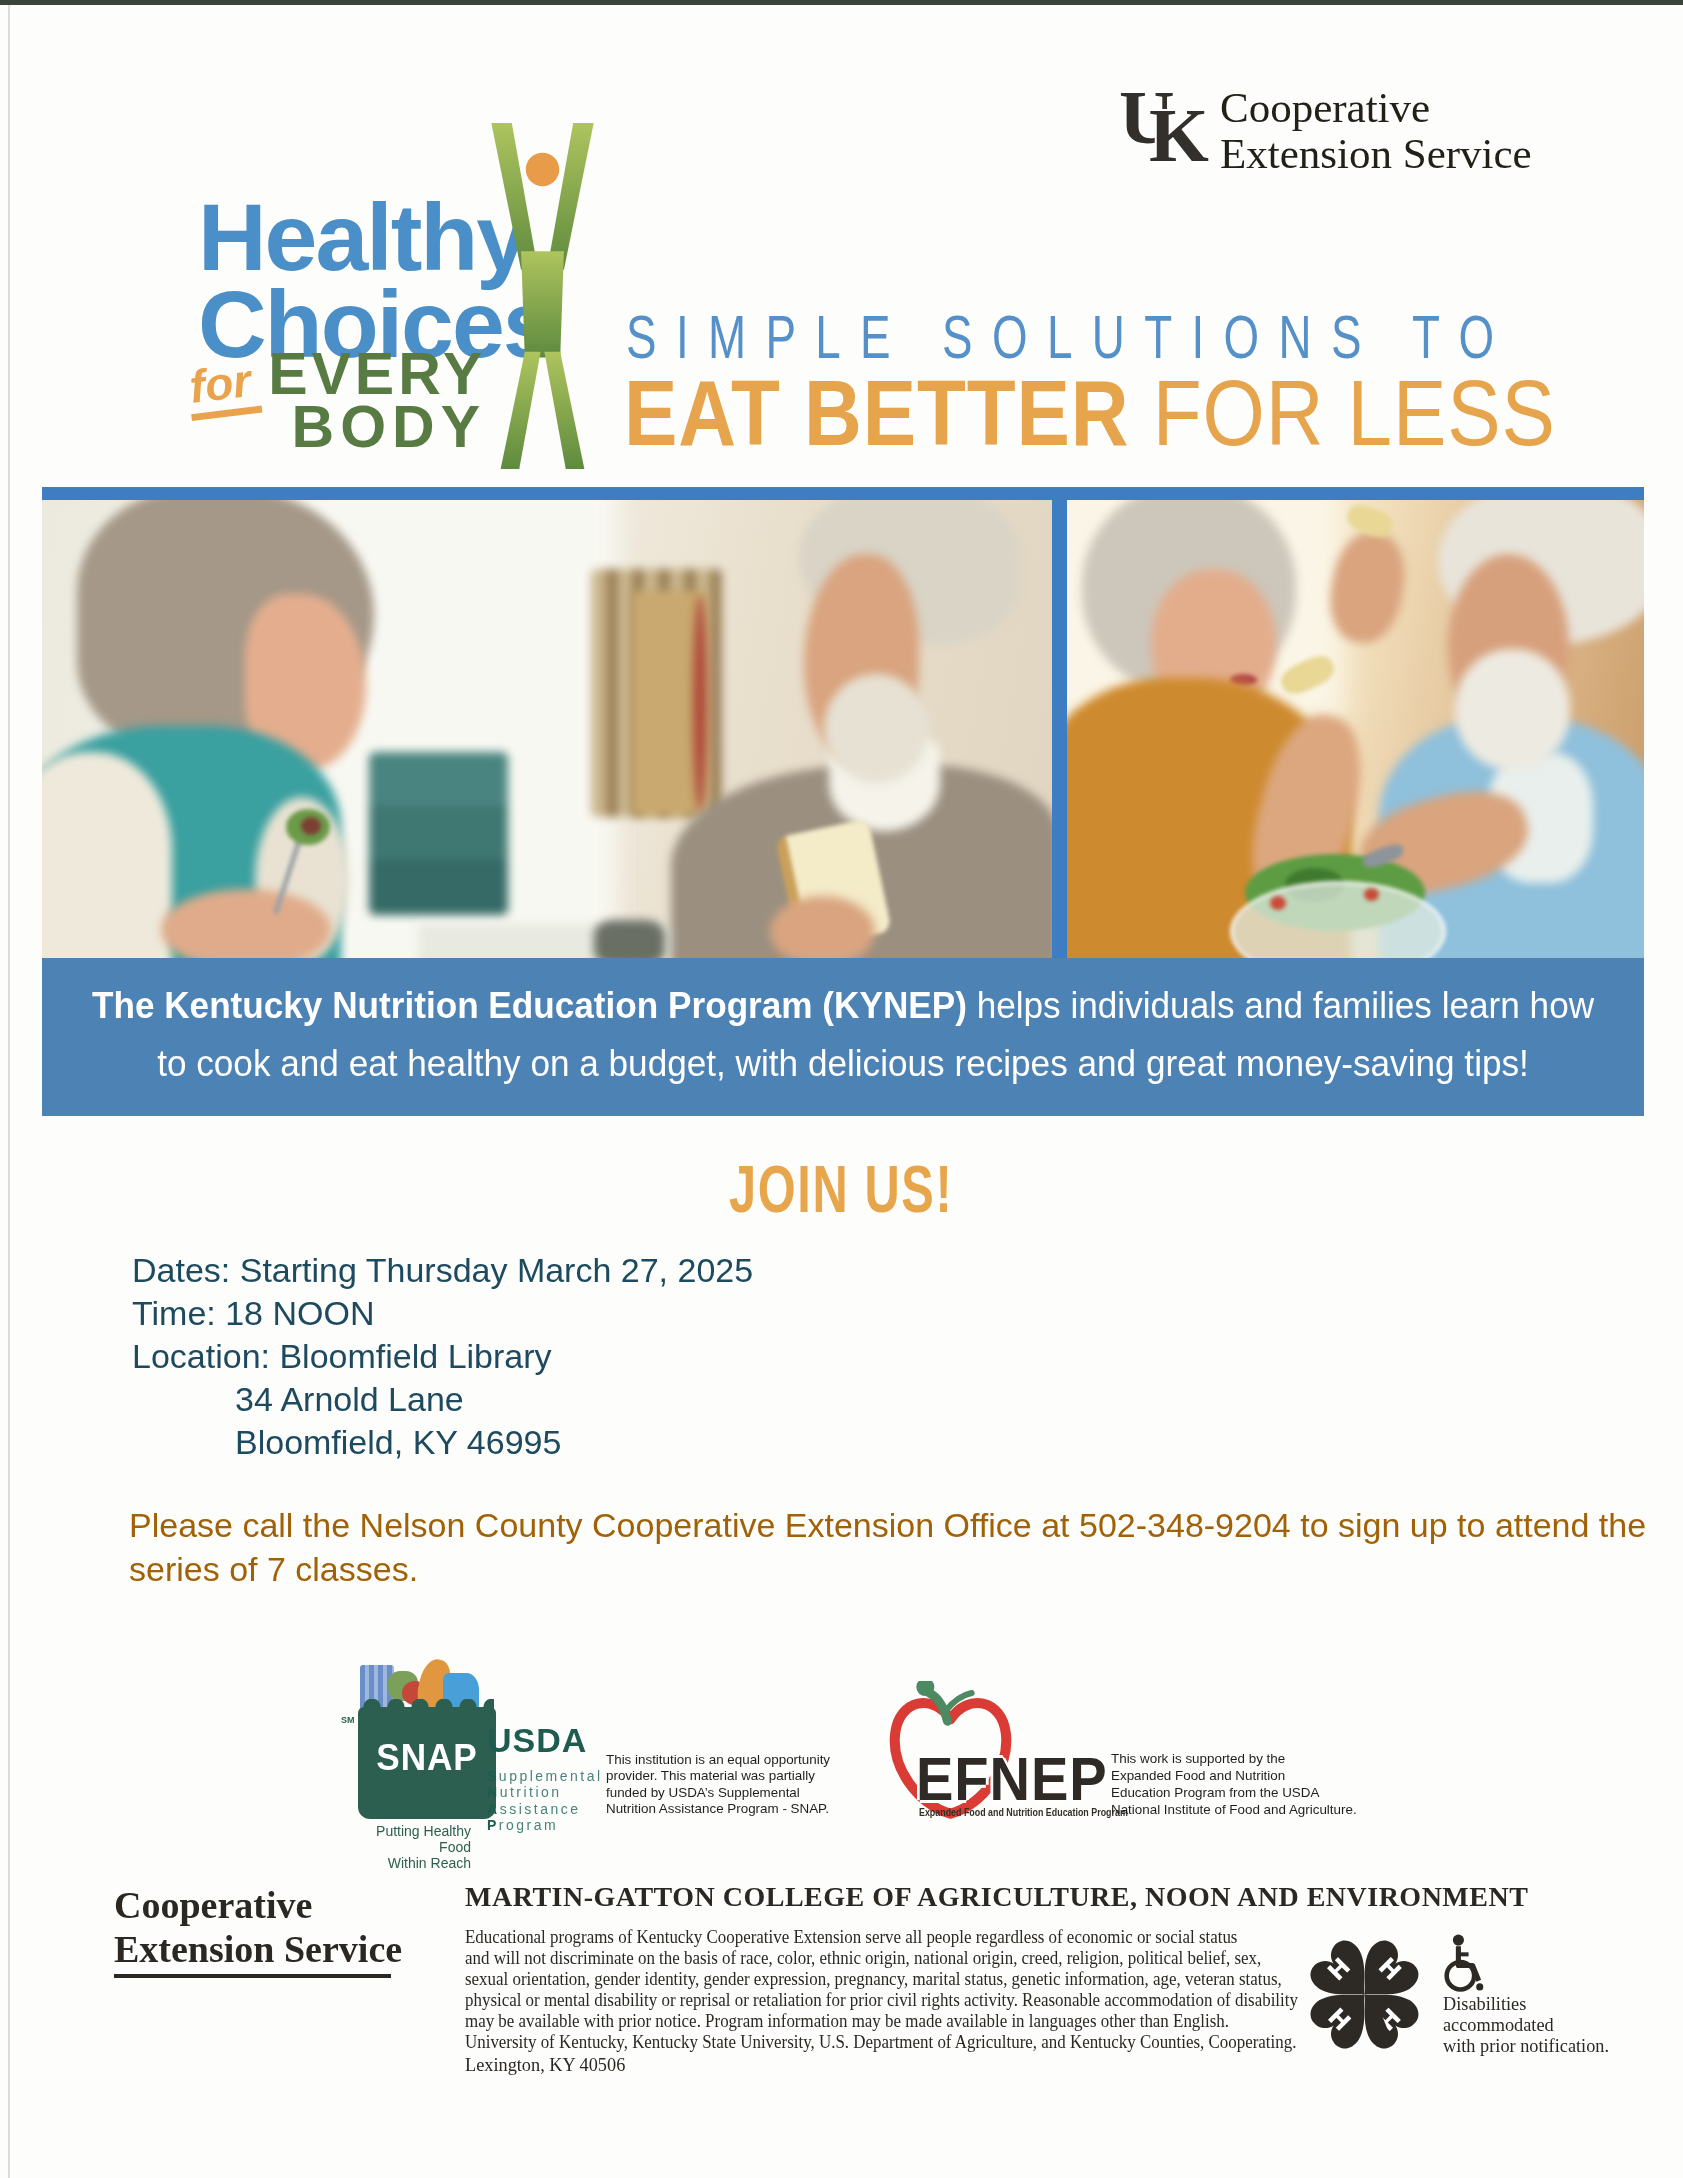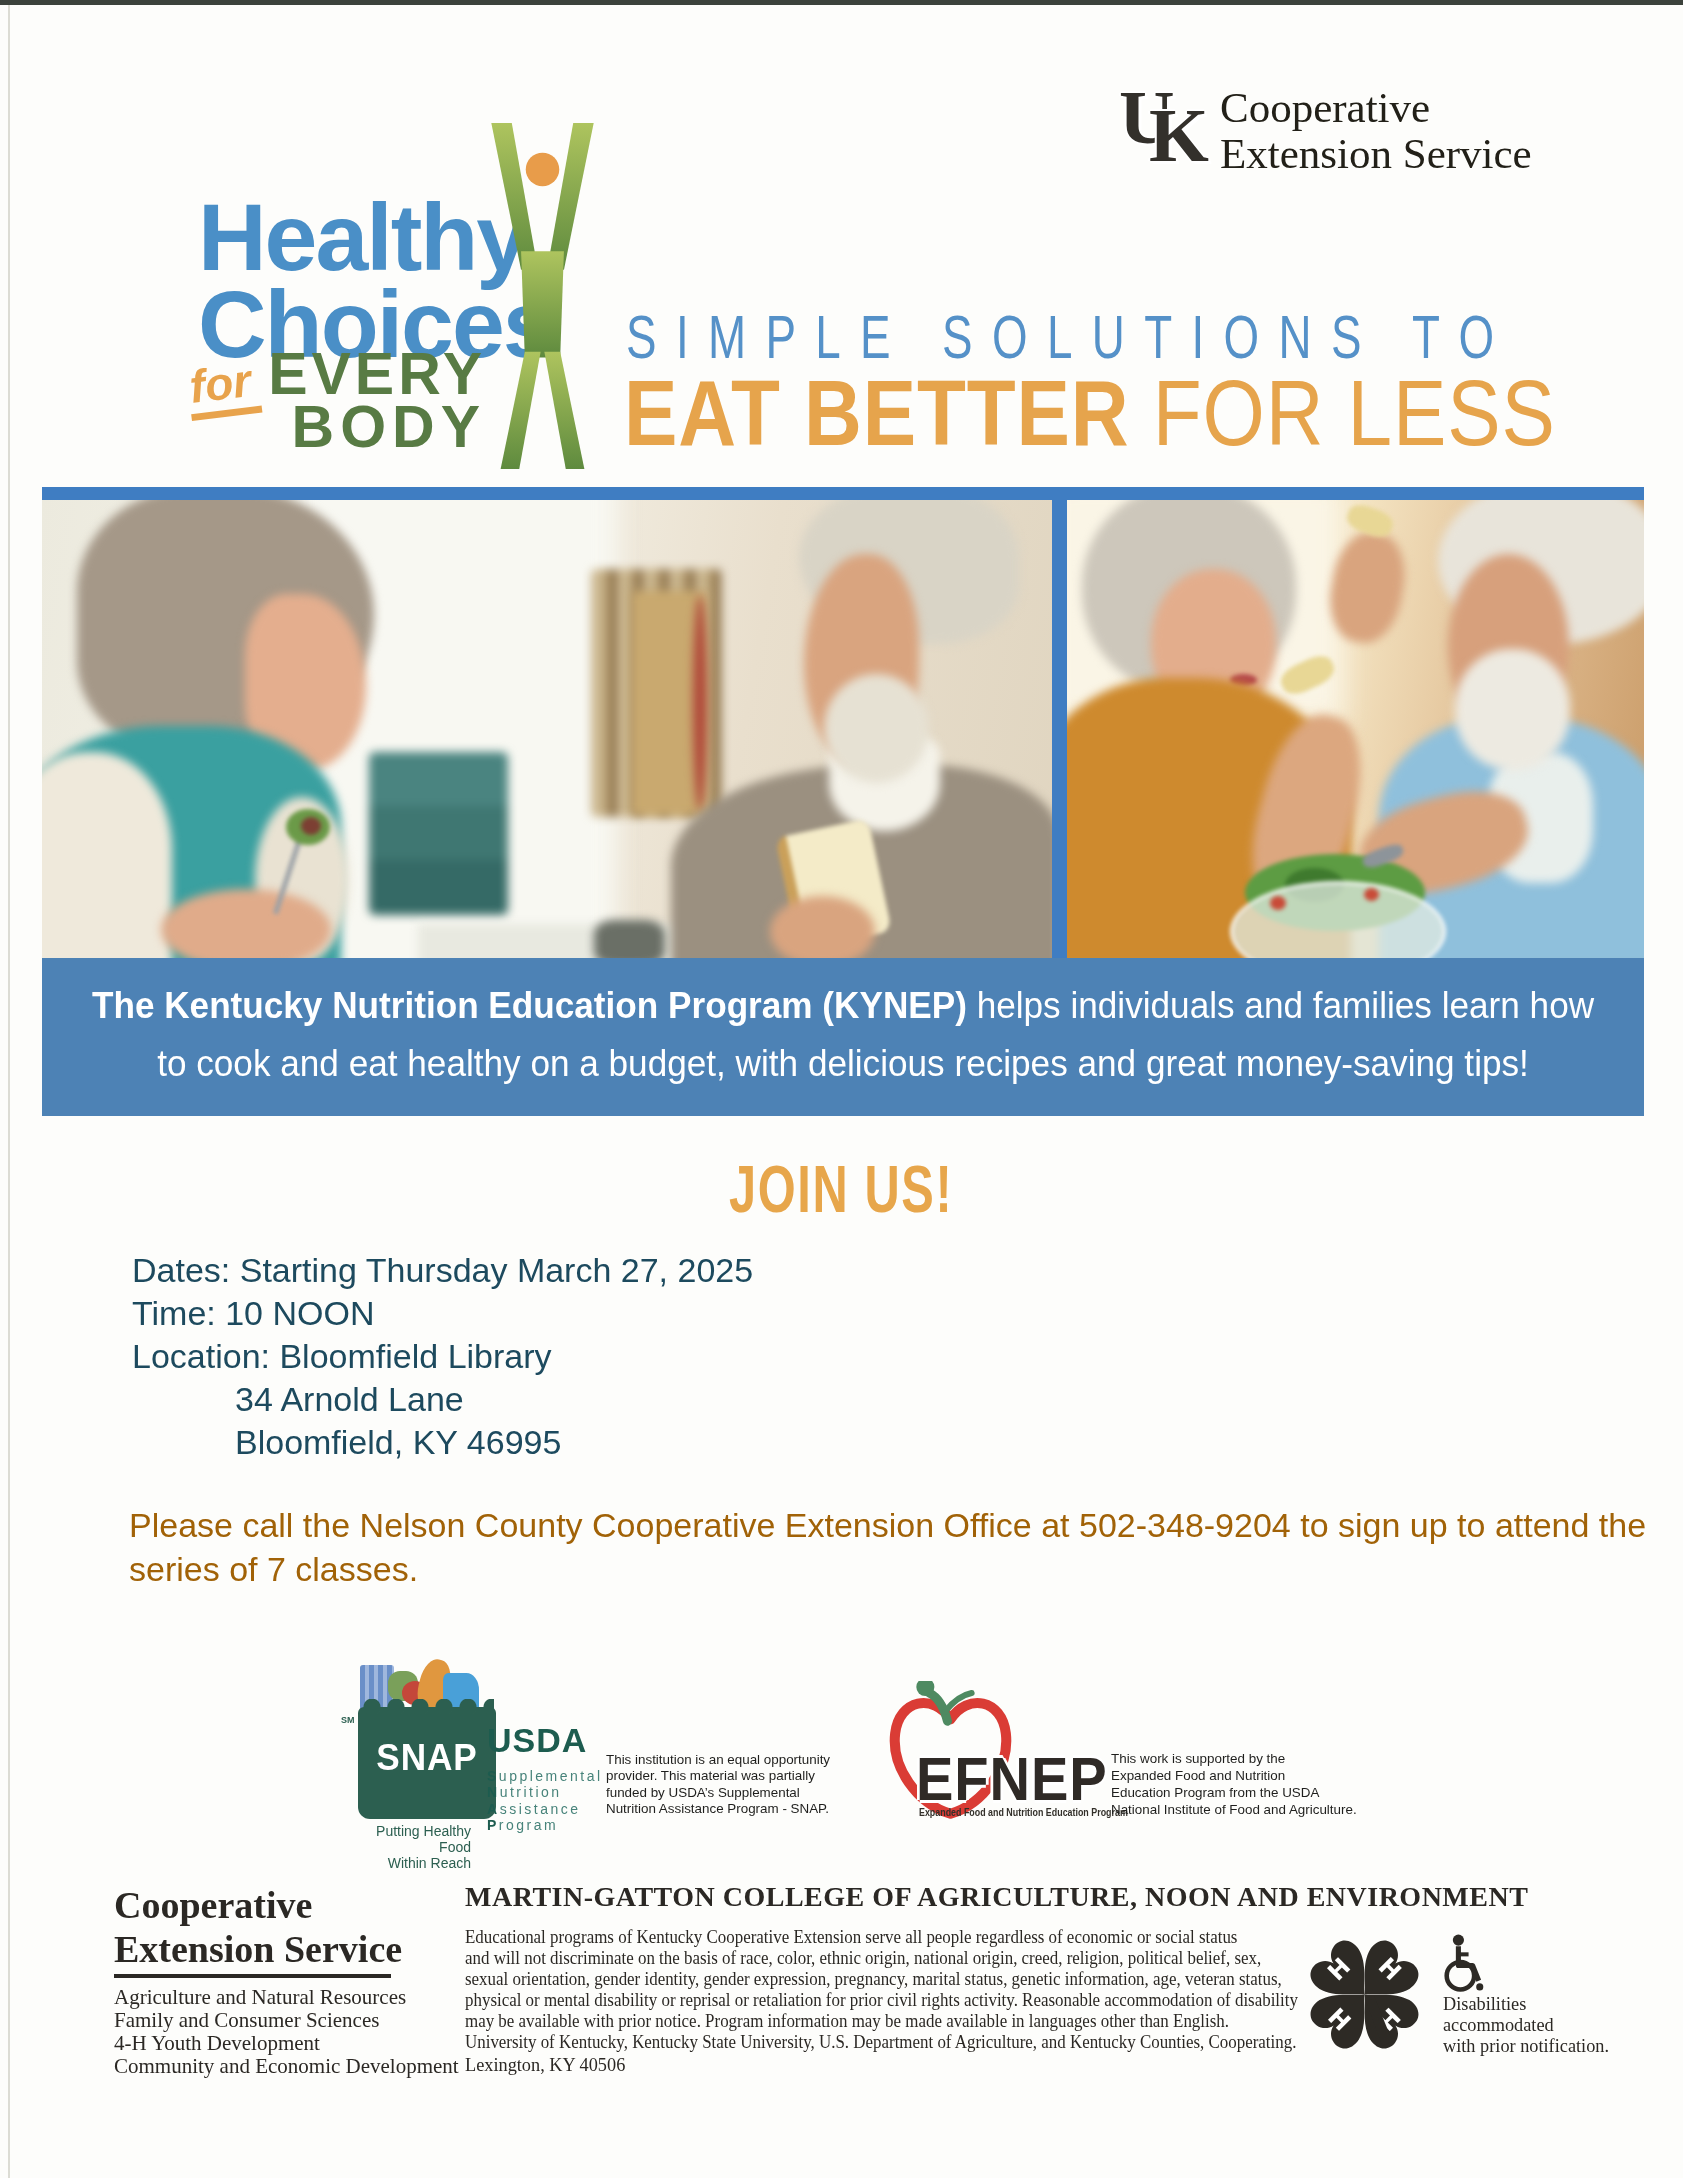--- a/index.html
+++ b/index.html
@@ -272,21 +272,21 @@
     </div>
     <div class="banner-line banner-line2">to cook and eat healthy on a budget, with delicious recipes and great money-saving tips!</div>
   </div>
 
   <div class="join">
     <span class="join-inner">JOIN US!</span>
   </div>
 
   <div class="details">
     <div>Dates: Starting Thursday March 27, 2025</div>
-    <div>Time: 10 NOON</div>
+    <div>Time: 18 NOON</div>
     <div>Location: Bloomfield Library</div>
     <div class="indent">34 Arnold Lane</div>
     <div class="indent">Bloomfield, KY 46995</div>
   </div>
 
   <div class="signup">
     <div>Please call the Nelson County Cooperative Extension Office at 502-348-9204 to sign up to attend the</div>
     <div>series of 7 classes.</div>
   </div>
 
@@ -332,26 +332,20 @@
     <div>Expanded Food and Nutrition</div>
     <div>Education Program from the USDA</div>
     <div>National Institute of Food and Agriculture.</div>
   </div>
 
   <div class="ces">
     <div>Cooperative</div>
     <div>Extension Service</div>
   </div>
   <div class="ces-rule"></div>
-  <div class="ces-programs">
-    <div>Agriculture and Natural Resources</div>
-    <div>Family and Consumer Sciences</div>
-    <div>4-H Youth Development</div>
-    <div>Community and Economic Development</div>
-  </div>
   <div class="college">MARTIN-GATTON COLLEGE OF AGRICULTURE, NOON AND ENVIRONMENT</div>
   <div class="disclaimer">
     <div>Educational programs of Kentucky Cooperative Extension serve all people regardless of economic or social status</div>
     <div>and will not discriminate on the basis of race, color, ethnic origin, national origin, creed, religion, political belief, sex,</div>
     <div>sexual orientation, gender identity, gender expression, pregnancy, marital status, genetic information, age, veteran status,</div>
     <div>physical or mental disability or reprisal or retaliation for prior civil rights activity. Reasonable accommodation of disability</div>
     <div>may be available with prior notice. Program information may be made available in languages other than English.</div>
     <div>University of Kentucky, Kentucky State University, U.S. Department of Agriculture, and Kentucky Counties, Cooperating.</div>
   </div>
   <div class="lexington">Lexington, KY 40506</div>

